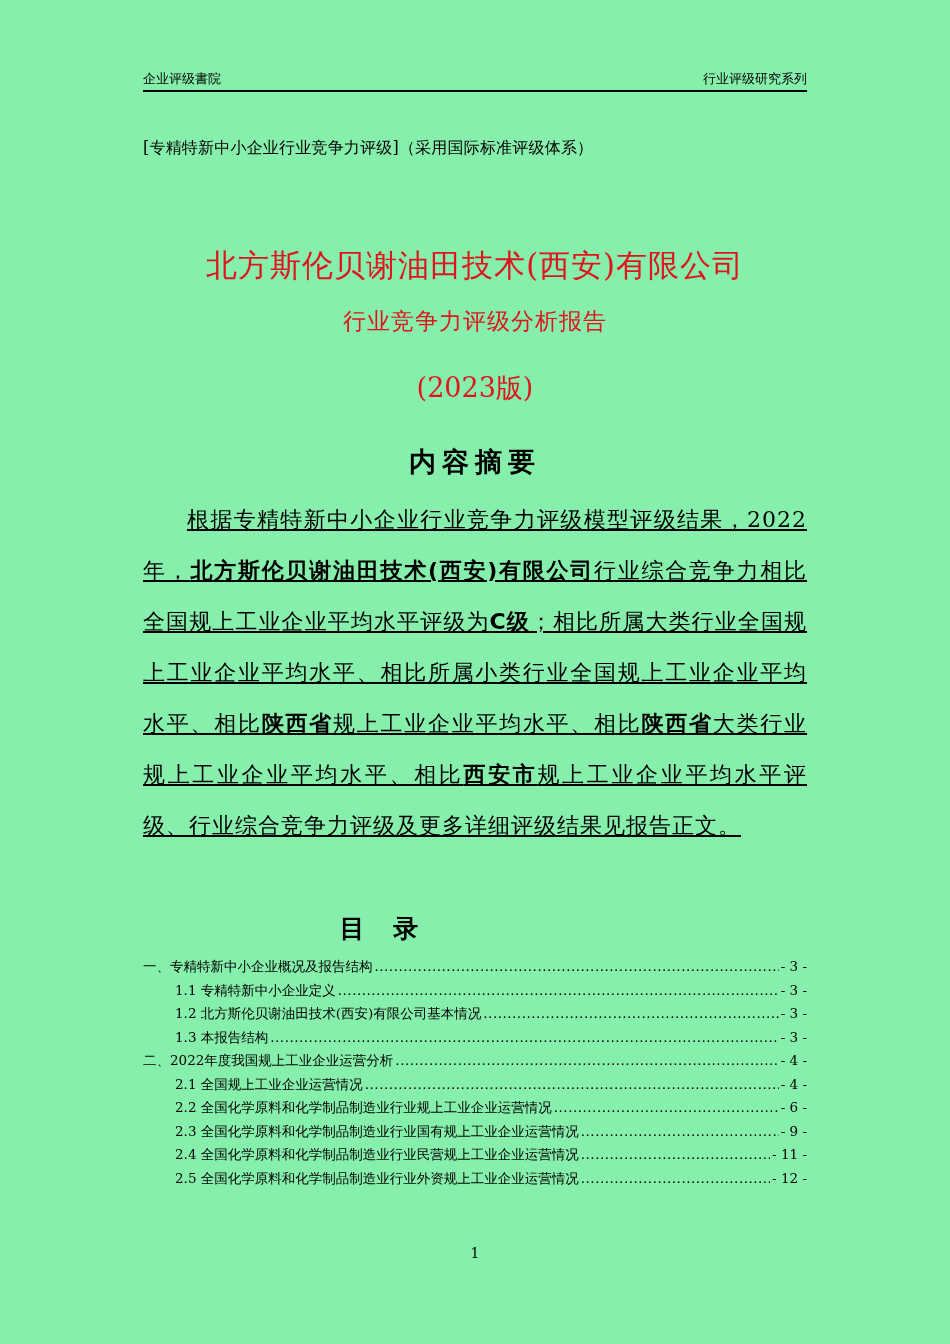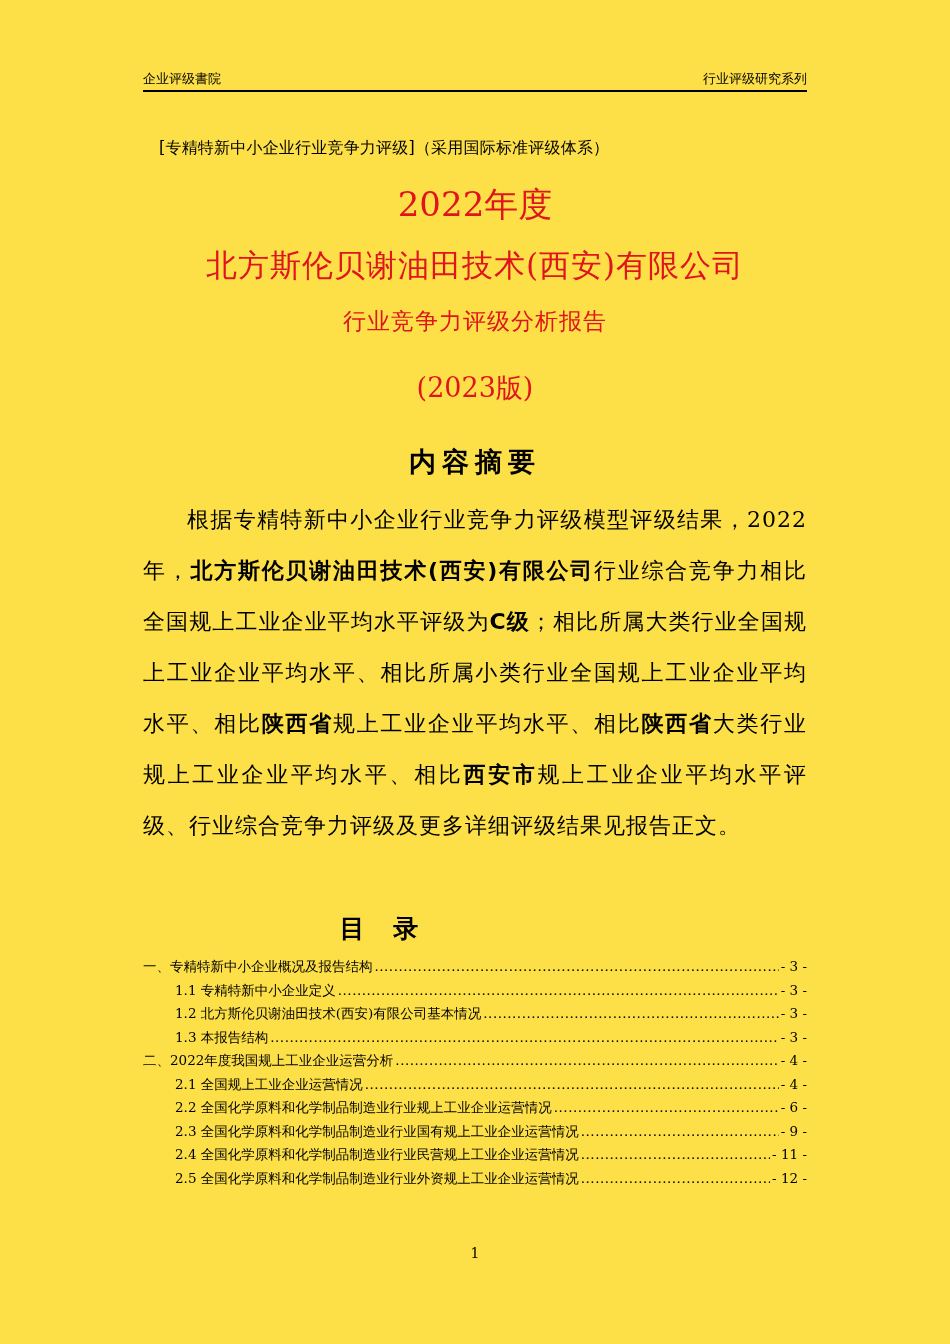--- a/index.html
+++ b/index.html
@@ -1,39 +1,39 @@
 <!DOCTYPE html>
 <html><head>
 <meta charset="utf-8">
 <style>
   html, body { margin: 0; padding: 0; background: #ffffff; }
   body { width: 950px; height: 1344px; position: relative; overflow: hidden;
          font-family: "DejaVu Serif", "Liberation Serif", serif; color: #000; }
-  .page { position: absolute; left: 0; top: 0; width: 950px; height: 1344px; background: #fde047; }
+  .page { position: absolute; left: 0; top: 0; width: 950px; height: 1344px; background: #86efac; }
 
   
   .run-header { position: absolute; left: 143px; top: 68px; width: 664px; height: 22px;
                 border-bottom: 2px solid #000; font-family: "DejaVu Sans", sans-serif; font-size: 13px; }
   .run-header .left { position: absolute; left: 0; top: 2px; }
   .run-header .right { position: absolute; right: 0; top: 2px; font-family: Liberation Serif, serif; }
 
-  .subtitle-line { position: absolute; left: 159px; top: 138px; font-size: 16px; letter-spacing: 0.2px; }
+  .subtitle-line { position: absolute; left: 143px; top: 138px; font-size: 16px; letter-spacing: 0.2px; }
 
   .title-block { position: absolute; left: 0; width: 950px; text-align: center; color: #e0141c; }
   .t-year { top: 182px; font-size: 34px; }
   .t-company { top: 245px; font-size: 31px; letter-spacing: 1px; }
   .t-report { top: 306px; font-size: 23px; letter-spacing: 1px; }
   .t-edition { top: 370px; font-size: 27px; }
 
   .abstract-heading { position: absolute; left: 0; width: 950px; top: 444px; text-align: center;
                       font-family: "DejaVu Sans", sans-serif; font-weight: bold; font-size: 27px; letter-spacing: 6px; }
 
   .abstract { position: absolute; left: 143px; top: 494px; width: 664px; font-size: 22px; line-height: 51px;
               text-align: justify; letter-spacing: 1px; }
-  .abstract p { margin: 0; text-indent: 44px; }
+  .abstract p { margin: 0; text-indent: 44px; text-decoration: underline; }
   .abstract b { font-family: "DejaVu Sans", sans-serif; font-weight: bold; }
 
   .toc-heading { position: absolute; left: 0; width: 768px; top: 912px; text-align: center;
                  font-family: "DejaVu Sans", sans-serif; font-weight: bold; font-size: 25px; letter-spacing: 10px; }
 
   .toc { position: absolute; left: 143px; top: 958px; width: 664px; font-size: 13.5px; }
   .toc-row { display: flex; align-items: baseline; height: 23.5px; white-space: nowrap; }
   .toc-row.level-2 { padding-left: 32px; }
   .toc-row .label { flex: 0 0 auto; }
   .toc-row .leader { flex: 1 1 auto; overflow: hidden; margin: 0 2px; }
@@ -47,21 +47,20 @@
 
 <div class="page">
 
   <div class="run-header">
     <span class="left">企业评级書院</span>
     <span class="right">行业评级研究系列</span>
   </div>
 
   <div class="subtitle-line">[专精特新中小企业行业竞争力评级]（采用国际标准评级体系）</div>
 
-  <div class="title-block t-year">2022年度</div>
   <div class="title-block t-company">北方斯伦贝谢油田技术(西安)有限公司</div>
   <div class="title-block t-report">行业竞争力评级分析报告</div>
   <div class="title-block t-edition">(2023版)</div>
 
   <div class="abstract-heading">内容摘要</div>
 
   <div class="abstract">
     <p><span>根据专精特新中小企业行业竞争力评级模型评级结果，2022年，</span><b>北方斯伦贝谢油田技术(西安)有限公司</b><span>行业综合竞争力相比全国规上工业企业平均水平评级为</span><b>C级</b><span>；相比所属大类行业全国规上工业企业平均水平、相比所属小类行业全国规上工业企业平均水平、相比</span><b>陕西省</b><span>规上工业企业平均水平、相比</span><b>陕西省</b><span>大类行业规上工业企业平均水平、相比</span><b>西安市</b><span>规上工业企业平均水平评级、行业综合竞争力评级及更多详细评级结果见报告正文。</span></p>
   </div>
 

